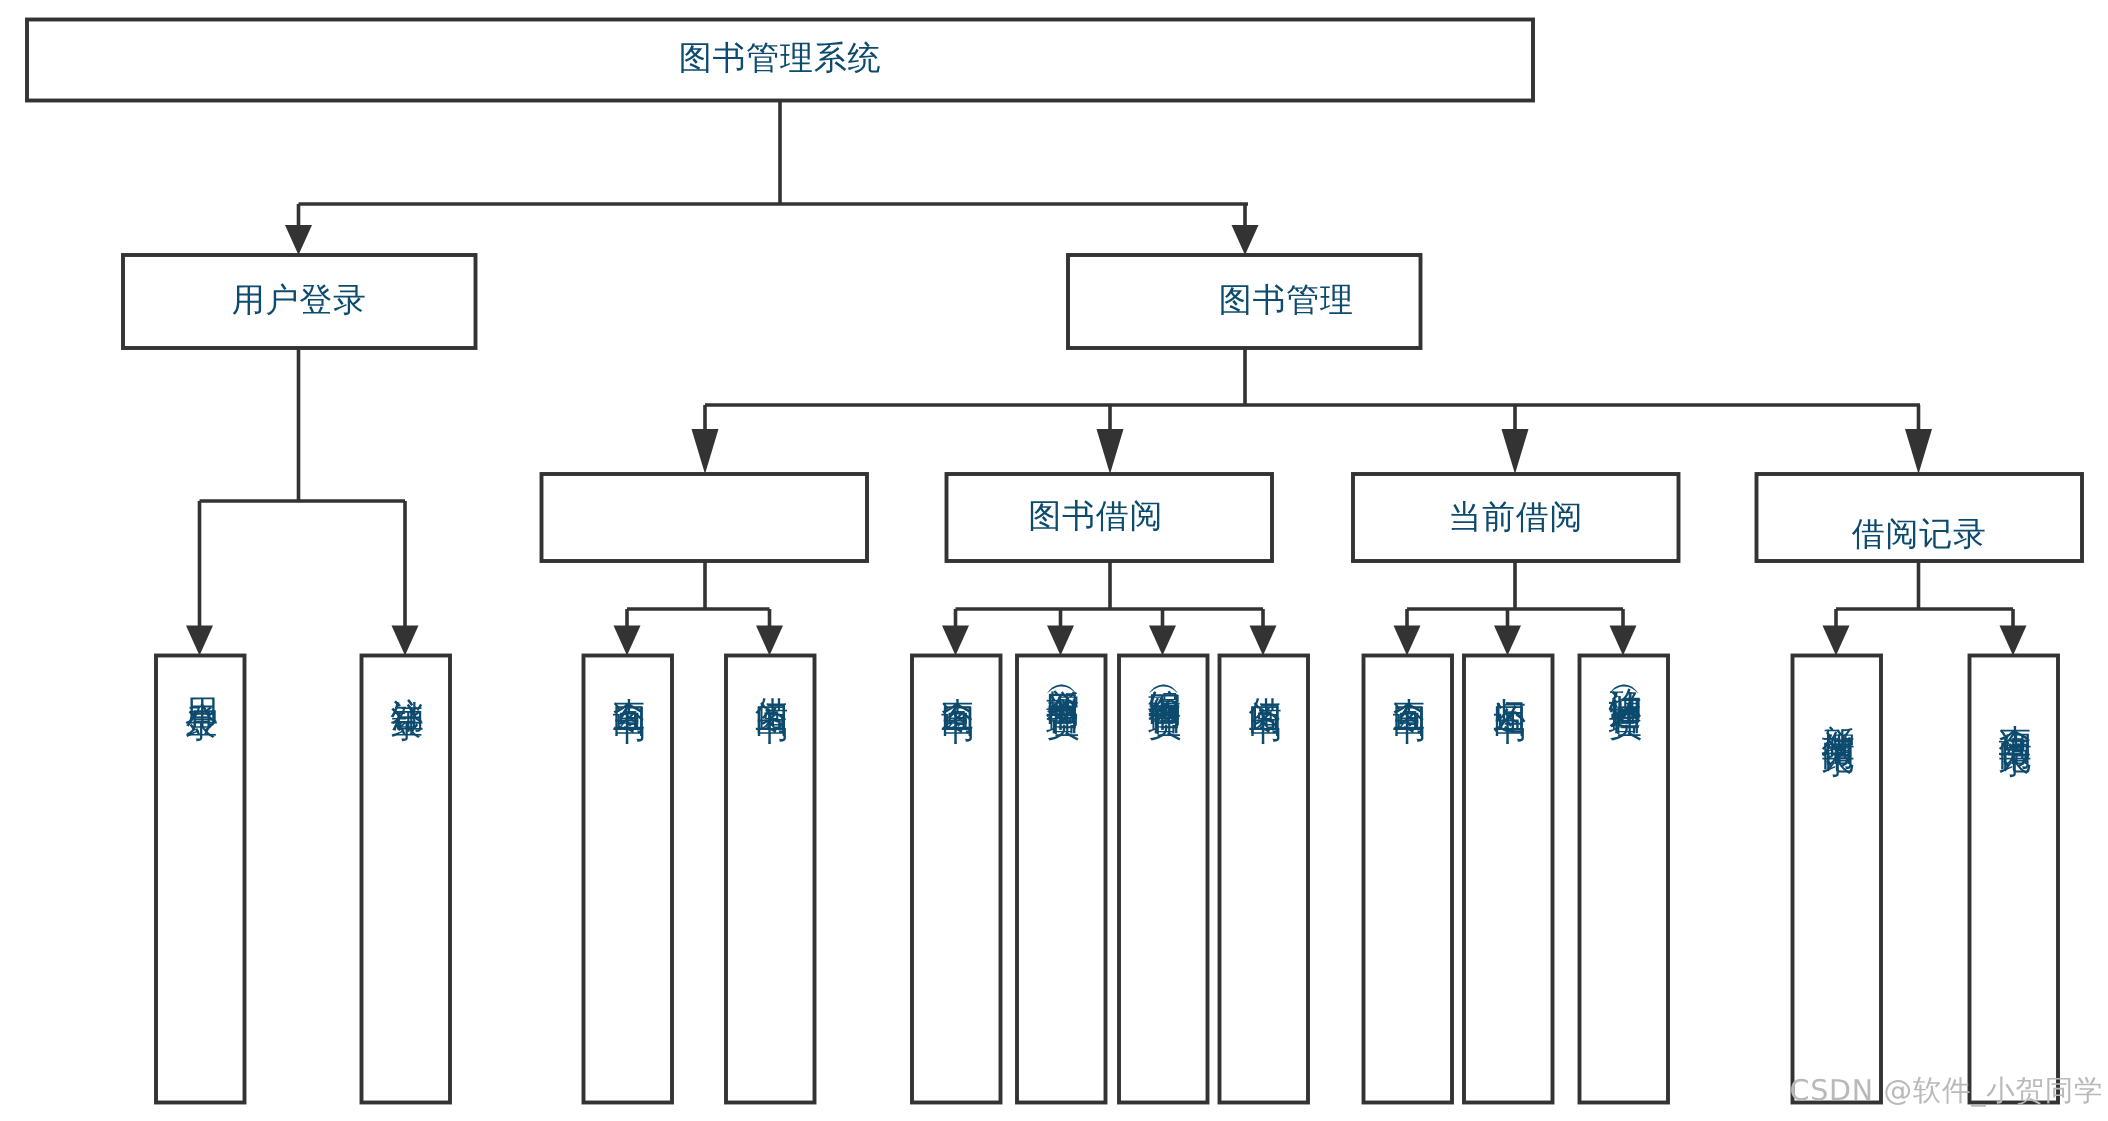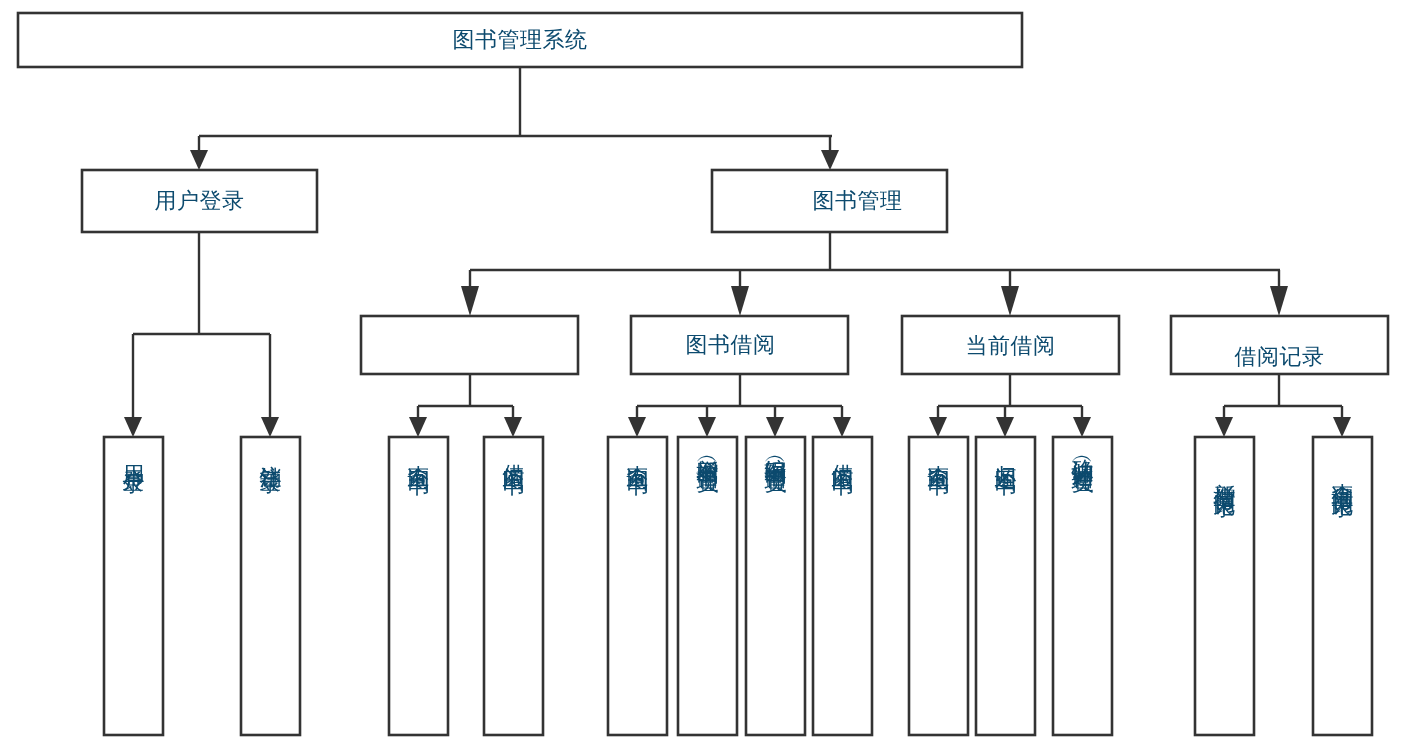--- a/index.html
+++ b/index.html
@@ -211,14 +211,15 @@
   <div class="node-label vertical tall-text" style="left:746px; top:437px; width:59px; height:298px; padding-top:4px;">编辑图书（管理员）</div>
   <div class="node-label vertical" style="left:813px; top:437px; width:59px; height:298px;">借阅图书</div>
 
   <div class="node-label vertical" style="left:909px; top:437px; width:59px; height:298px;">查询图书</div>
   <div class="node-label vertical" style="left:976px; top:437px; width:59px; height:298px;">归还图书</div>
   <div class="node-label vertical tall-text" style="left:1053px; top:437px; width:59px; height:298px; padding-top:4px;">确认归还（管理员）</div>
 
   <div class="node-label vertical" style="left:1195px; top:437px; width:59px; height:298px; padding-top:28px;">新增借阅记录</div>
   <div class="node-label vertical" style="left:1313px; top:437px; width:59px; height:298px; padding-top:28px;">查询借阅记录</div>
 
+  <div class="watermark">CSDN @软件_小贺同学</div>
 
 </div>
 
 </body></html>

